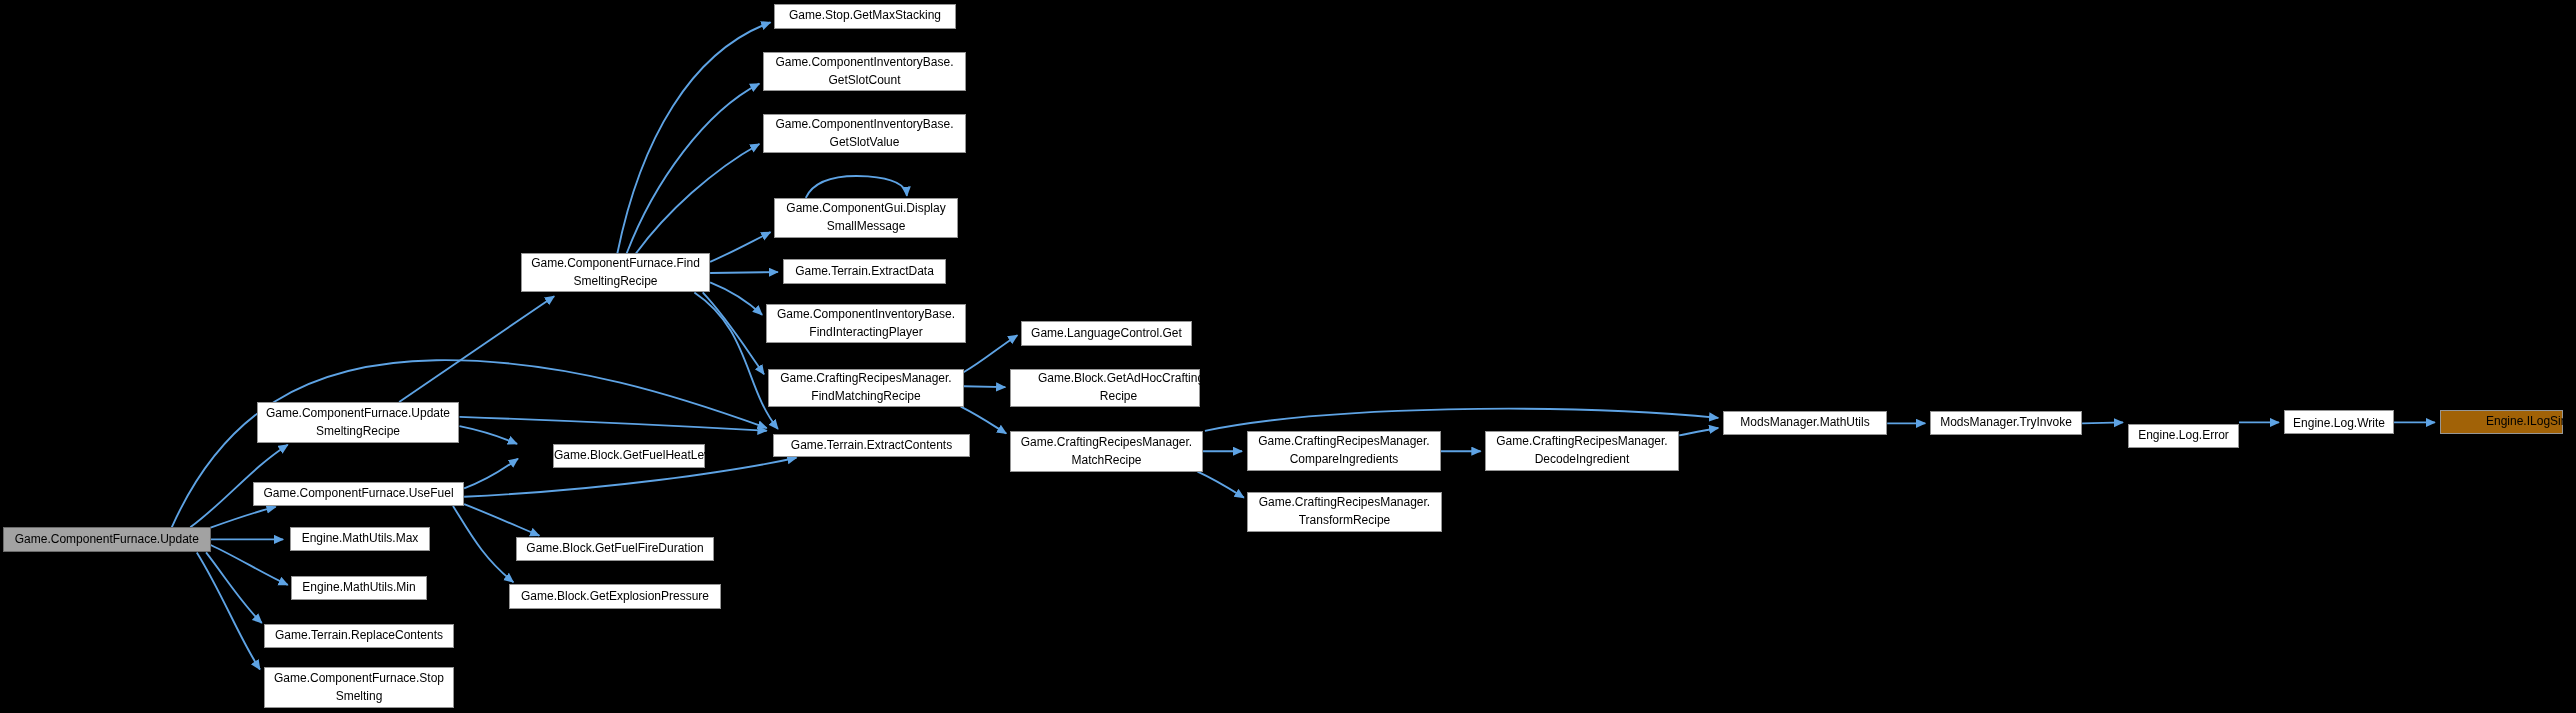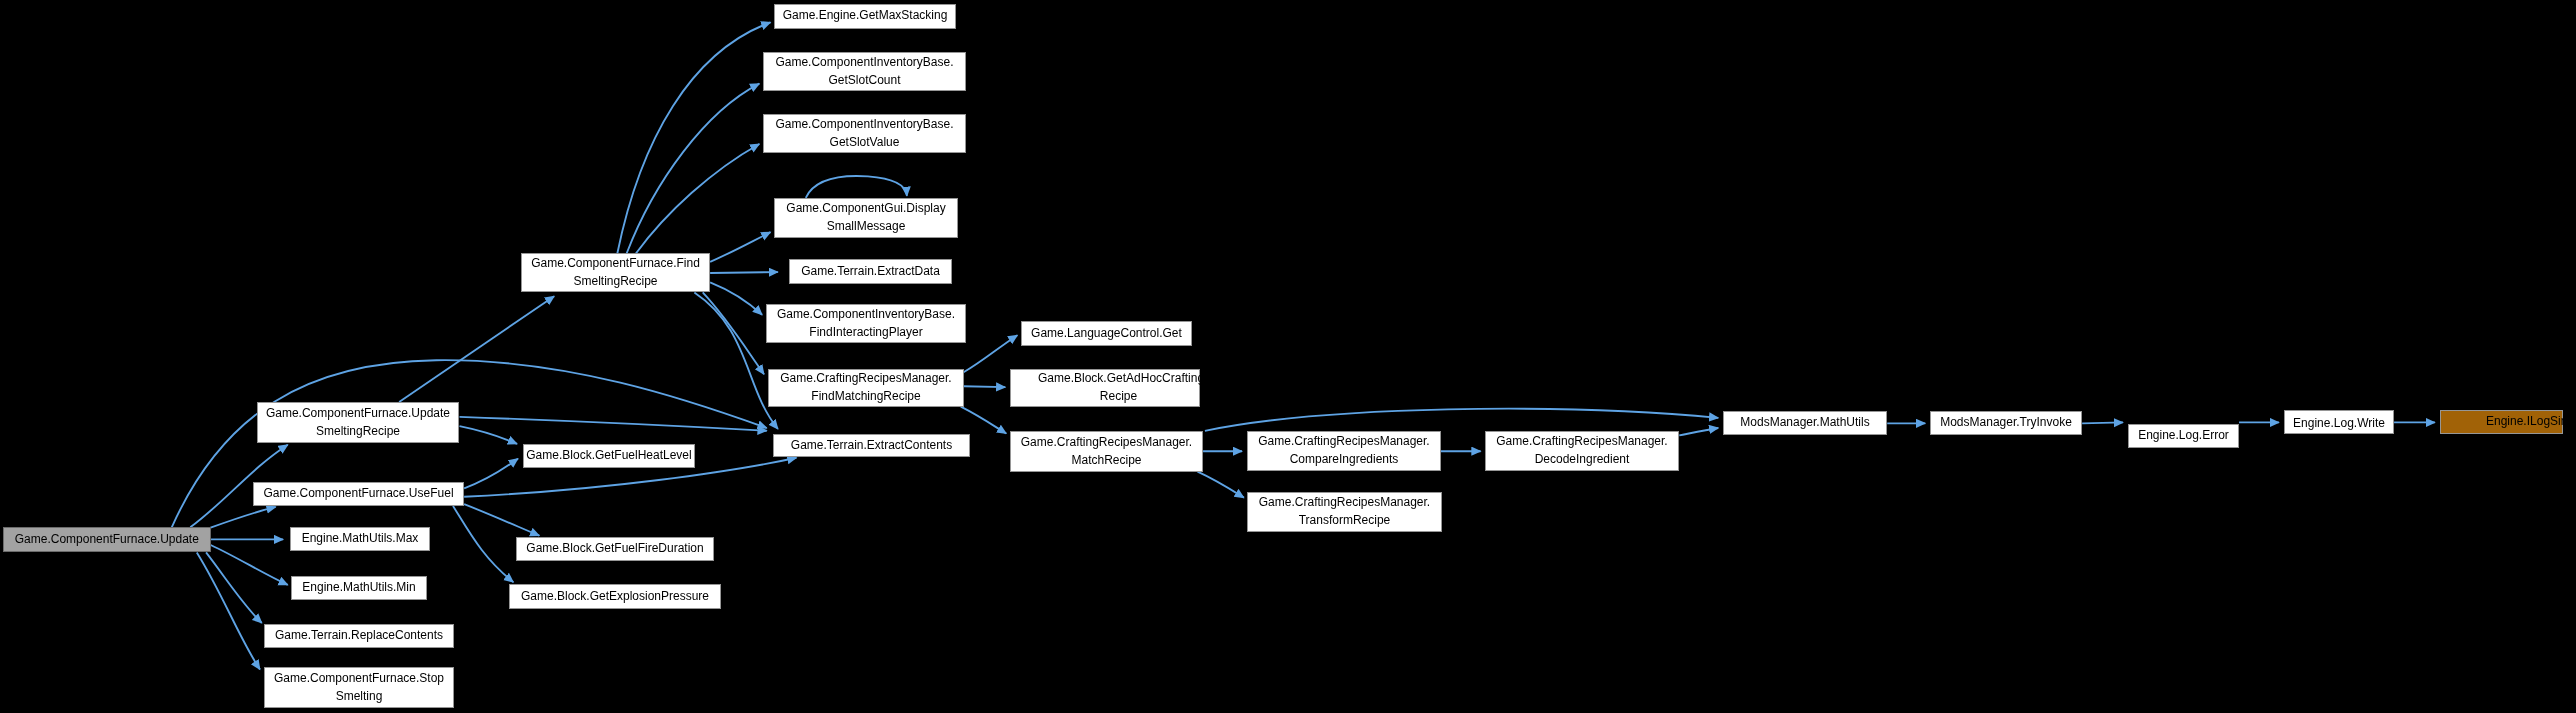--- a/index.html
+++ b/index.html
@@ -100,45 +100,45 @@
         <span>Game.Terrain.ReplaceContents</span>
       </div>
       <div class="node" style="left: 264px; top: 667px; width: 190px; height: 41px; background: rgb(255, 255, 255); border-color: rgb(150, 150, 150);">
         <span>Game.ComponentFurnace.Stop</span>
         <span>Smelting</span>
       </div>
       <div class="node" style="left: 521px; top: 253px; width: 189px; height: 39px; background: rgb(255, 255, 255); border-color: rgb(150, 150, 150);">
         <span>Game.ComponentFurnace.Find</span>
         <span>SmeltingRecipe</span>
       </div>
-      <div class="node" style="left: 523px; top: 444px; width: 172px; height: 24px; background: rgb(255, 255, 255); border-color: rgb(150, 150, 150);">
+      <div class="node" style="left: 553px; top: 444px; width: 152px; height: 24px; background: rgb(255, 255, 255); border-color: rgb(150, 150, 150);">
         <span>Game.Block.GetFuelHeatLevel</span>
       </div>
       <div class="node" style="left: 516px; top: 537px; width: 198px; height: 24px; background: rgb(255, 255, 255); border-color: rgb(150, 150, 150);">
         <span>Game.Block.GetFuelFireDuration</span>
       </div>
       <div class="node" style="left: 509px; top: 584px; width: 212px; height: 25px; background: rgb(255, 255, 255); border-color: rgb(150, 150, 150);">
         <span>Game.Block.GetExplosionPressure</span>
       </div>
       <div class="node" style="left: 774px; top: 3.7px; width: 182px; height: 25px; background: rgb(255, 255, 255); border-color: rgb(150, 150, 150);">
-        <span>Game.Engine.GetMaxStacking</span>
+        <span>Game.Stop.GetMaxStacking</span>
       </div>
       <div class="node" style="left: 763px; top: 52px; width: 203px; height: 39px; background: rgb(255, 255, 255); border-color: rgb(150, 150, 150);">
         <span>Game.ComponentInventoryBase.</span>
         <span>GetSlotCount</span>
       </div>
       <div class="node" style="left: 763px; top: 114px; width: 203px; height: 39px; background: rgb(255, 255, 255); border-color: rgb(150, 150, 150);">
         <span>Game.ComponentInventoryBase.</span>
         <span>GetSlotValue</span>
       </div>
       <div class="node" style="left: 774px; top: 198px; width: 184px; height: 40px; background: rgb(255, 255, 255); border-color: rgb(150, 150, 150);">
         <span>Game.ComponentGui.Display</span>
         <span>SmallMessage</span>
       </div>
-      <div class="node" style="left: 783px; top: 259px; width: 163px; height: 25px; background: rgb(255, 255, 255); border-color: rgb(150, 150, 150); margin-left: 6px;">
+      <div class="node" style="left: 783px; top: 259px; width: 163px; height: 25px; background: rgb(255, 255, 255); border-color: rgb(150, 150, 150);">
         <span>Game.Terrain.ExtractData</span>
       </div>
       <div class="node" style="left: 766px; top: 304px; width: 200px; height: 39px; background: rgb(255, 255, 255); border-color: rgb(150, 150, 150);">
         <span>Game.ComponentInventoryBase.</span>
         <span>FindInteractingPlayer</span>
       </div>
       <div class="node" style="left: 768px; top: 369px; width: 196px; height: 38px; background: rgb(255, 255, 255); border-color: rgb(150, 150, 150);">
         <span>Game.CraftingRecipesManager.</span>
         <span>FindMatchingRecipe</span>
       </div>

